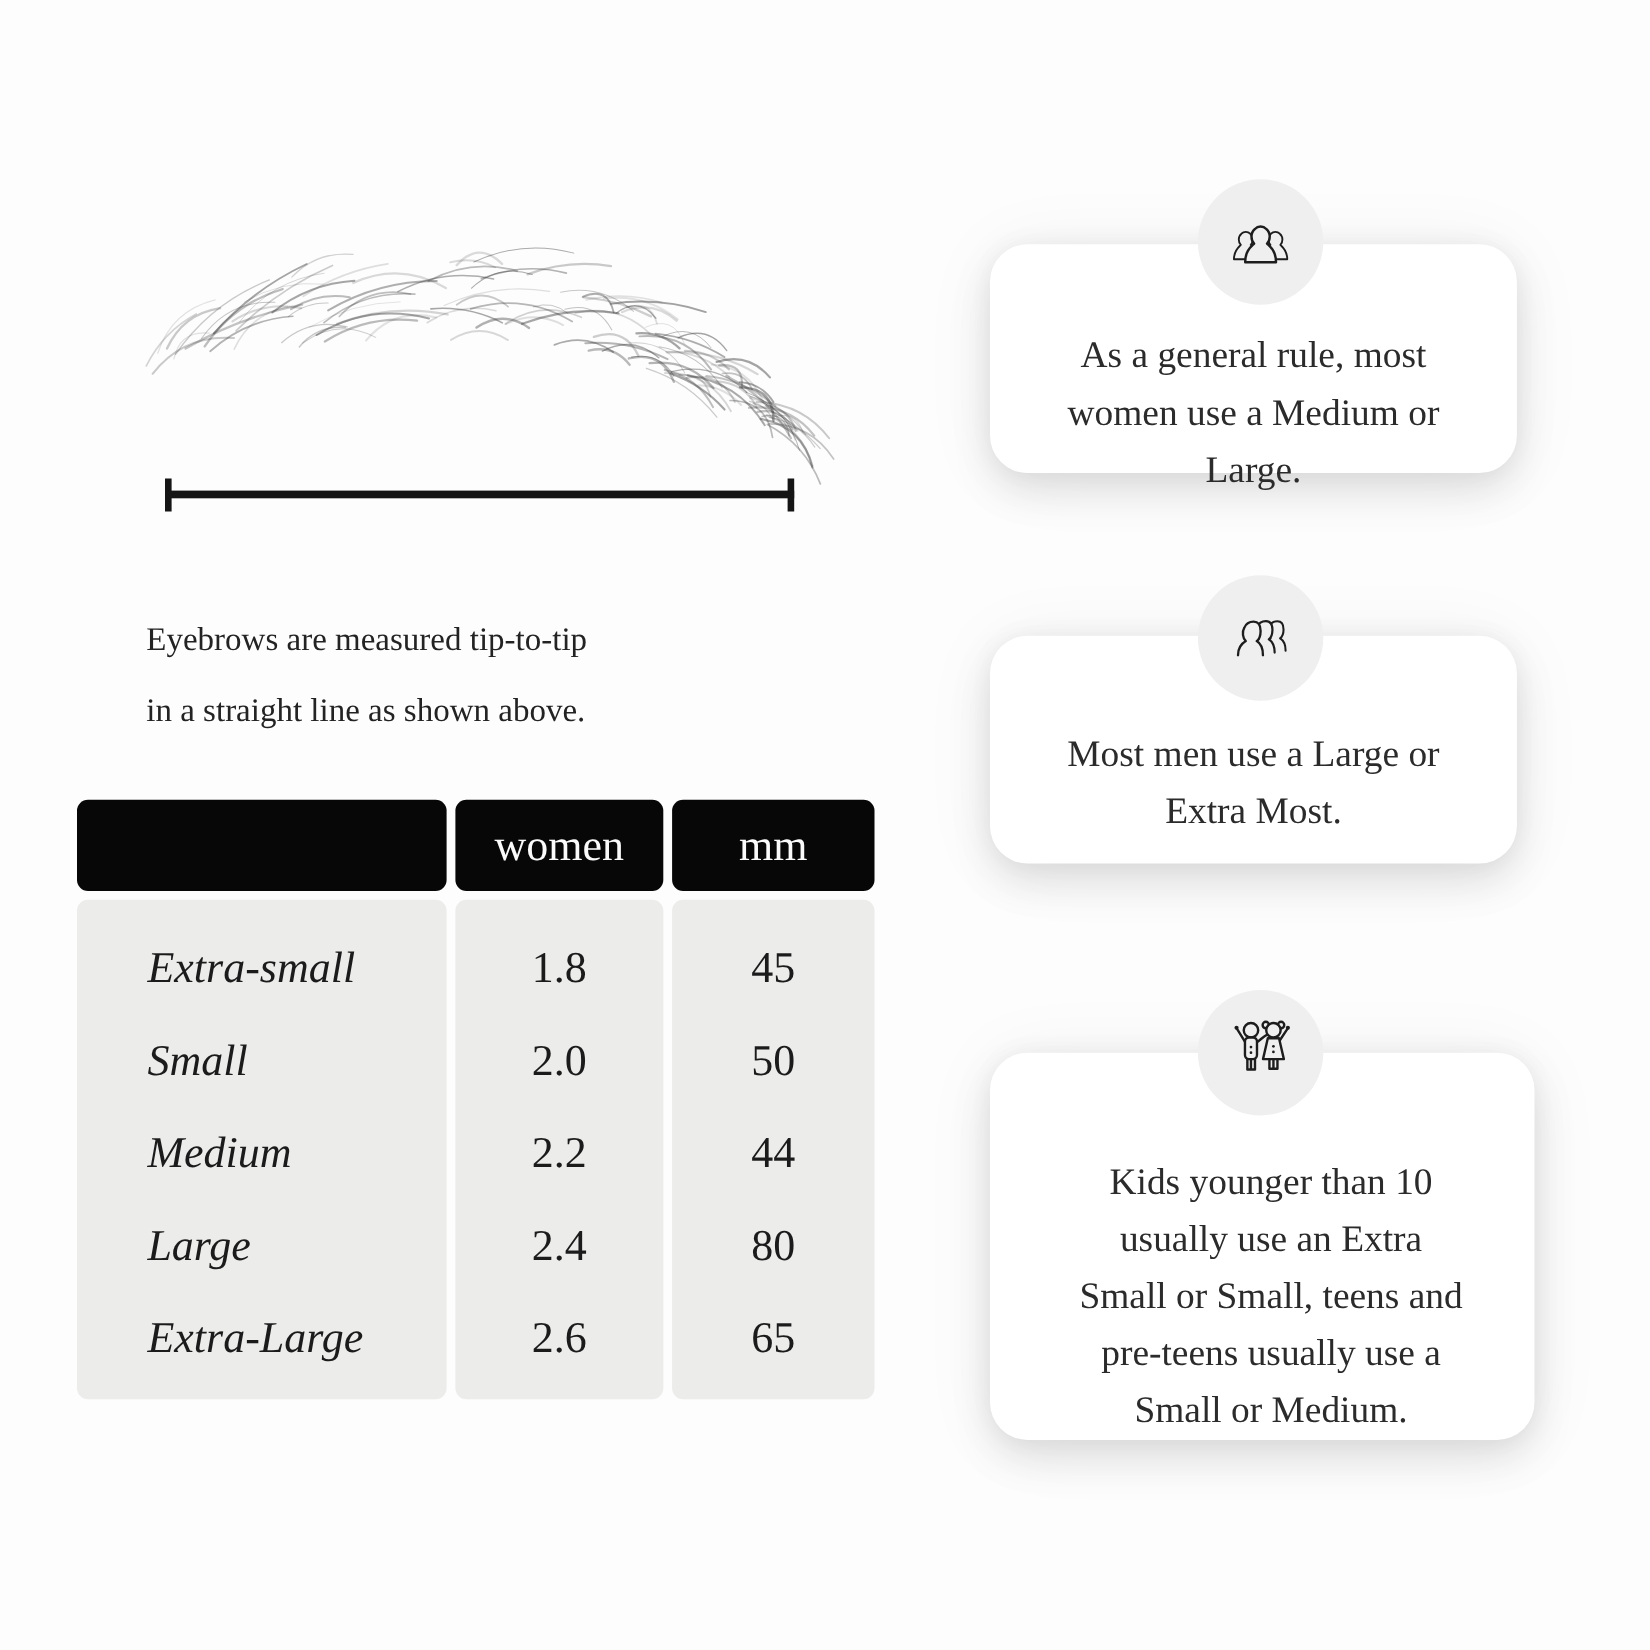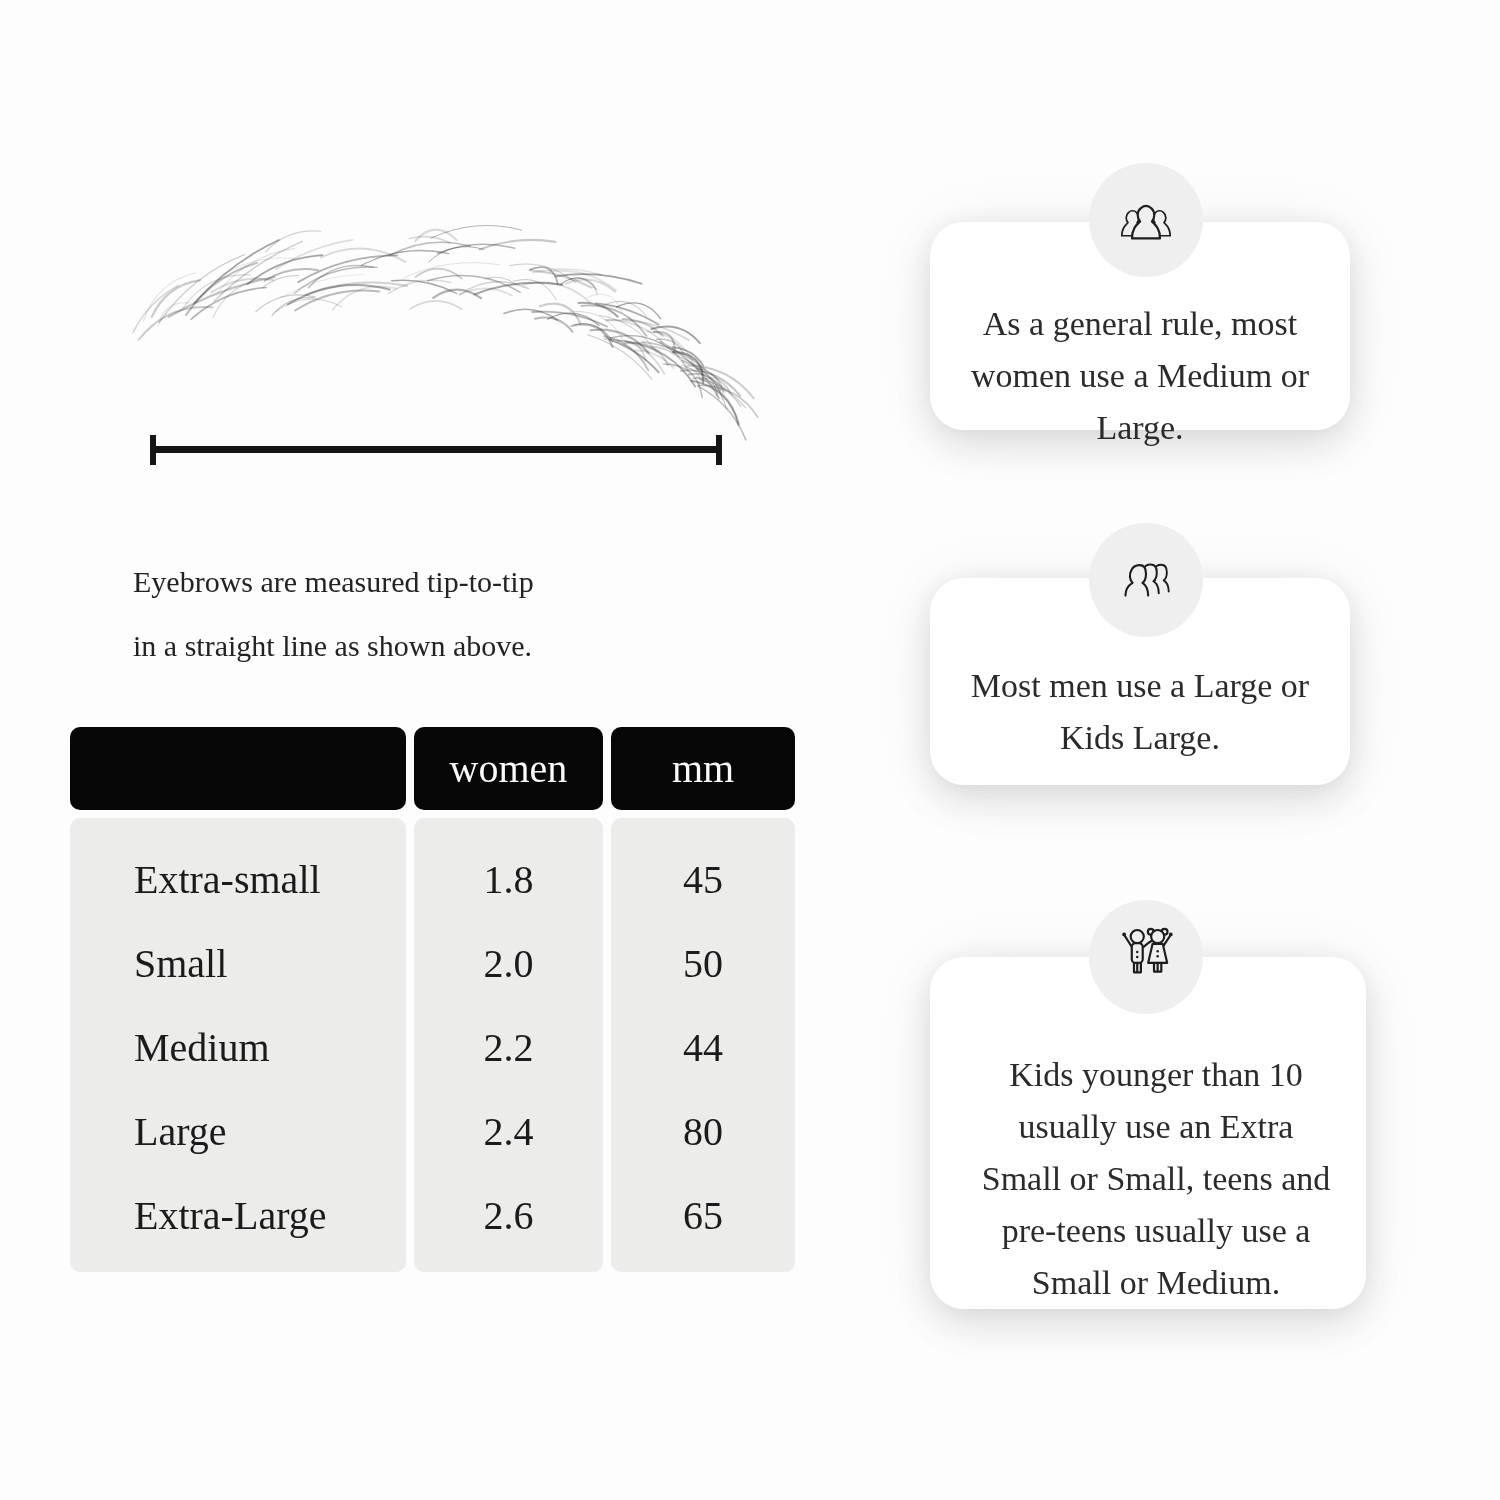--- a/index.html
+++ b/index.html
@@ -24,24 +24,24 @@
   .size-col{display:flex;flex-direction:column;gap:8px;}
   .size-col.c1{width:336px;}
   .size-col.c2{width:189px;}
   .size-col.c3{width:184px;}
   .th{height:83px;border-radius:10px;background:#070707;color:#fafafa;
     display:flex;align-items:center;justify-content:center;font-size:40px;}
   .tb{height:454px;border-radius:10px;background:#ececeb;
     display:flex;flex-direction:column;justify-content:space-between;
     padding:40px 0 36px;box-sizing:border-box;font-size:40px;color:#1b1b1b;}
   .cell{height:42px;display:flex;align-items:center;}
-  .c1 .cell{padding-left:64px;}
+  .c1 .cell{padding-left:64px;font-style:italic;}
   .c2 .cell,.c3 .cell{justify-content:center;}
   
-  .card{position:absolute;left:930px;width:420px;background:#ffffff;border-radius:34px;
+  .card{position:absolute;left:900px;width:479px;background:#ffffff;border-radius:34px;
     box-shadow:0 16px 38px rgba(0,0,0,0.10),0 4px 70px rgba(0,0,0,0.055),0 0 22px rgba(0,0,0,0.04);}
   .card.card-1{top:222px;height:208px;}
   .card.card-2{top:578px;height:207px;}
   .card.card-3{top:957px;height:352px;padding-left:16px;}
   .card-text{font-size:34px;line-height:52px;color:#2b2b2b;text-align:center;margin:0 auto;}
   .card-1 .card-text{padding-top:76px;width:386px;}
   .card-2 .card-text{padding-top:82px;width:344px;}
   .card-3 .card-text{padding-top:92px;width:356px;}
   .badge{position:absolute;left:1089px;width:114px;height:114px;border-radius:50%;
     background:#f0efef;display:flex;align-items:center;justify-content:center;}
@@ -222,21 +222,21 @@
         <div class="cell">80</div>
         <div class="cell">65</div>
       </div>
     </div>
   </div>
 
   <div class="card card-1">
     <div class="card-text">As a general rule, most women use a Medium or Large.</div>
   </div>
   <div class="card card-2">
-    <div class="card-text">Most men use a Large or Kids Large.</div>
+    <div class="card-text">Most men use a Large or Extra Most.</div>
   </div>
   <div class="card card-3">
     <div class="card-text">Kids younger than 10 usually use an Extra Small or Small, teens and pre-teens usually use a Small or Medium.</div>
   </div>
 
   <div class="badge b1">
     <svg width="68" height="68" viewBox="0 0 96 96" xmlns="http://www.w3.org/2000/svg">
       <g transform="translate(29,51) scale(0.8)">
         <path class="icon-fill" d="M -19 24 C -19 10 -12 5 -8 1 C -12 -3 -13 -12 -7 -17 A 9.5 9.5 0 0 1 7 -17 C 13 -12 12 -3 8 1 C 12 5 19 10 19 24 Z"></path>
       </g>

